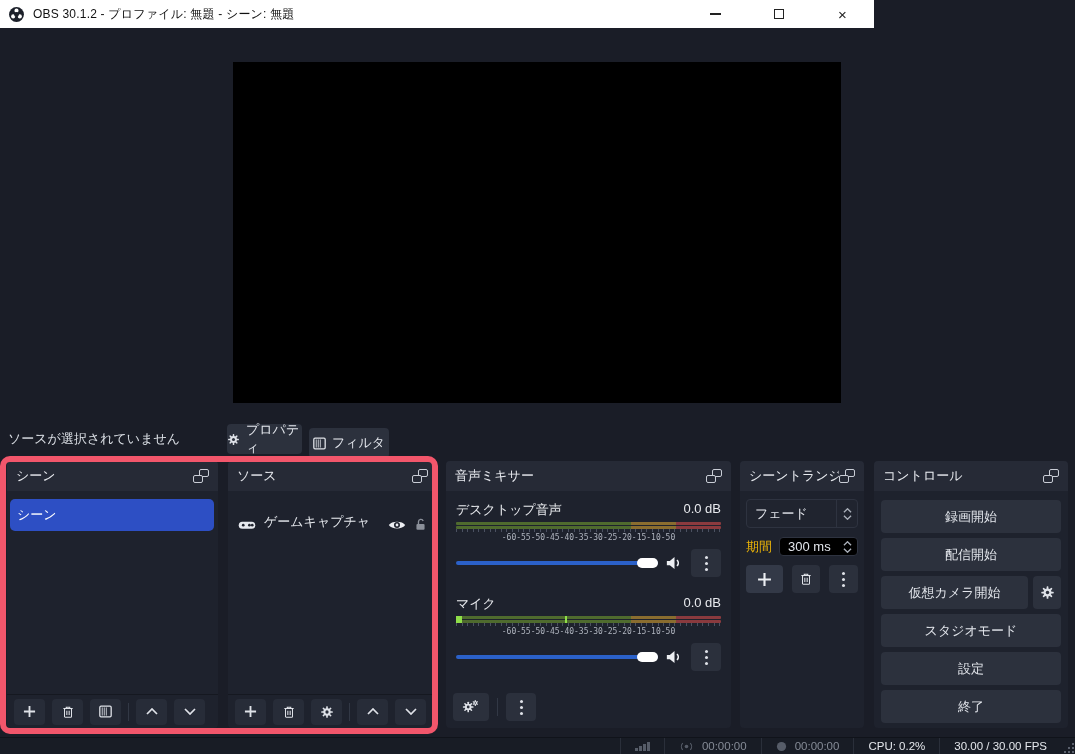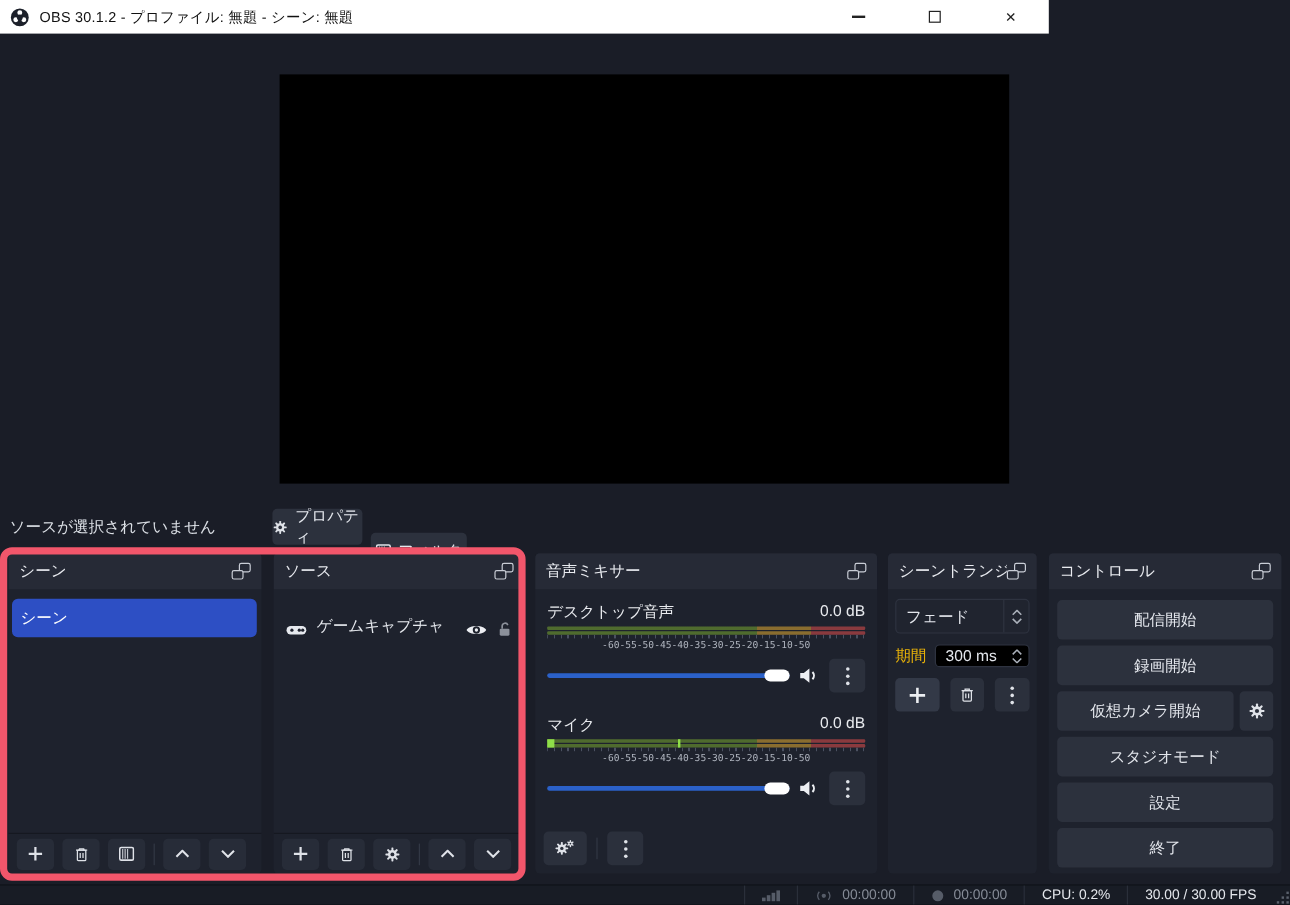--- a/index.html
+++ b/index.html
@@ -22,21 +22,21 @@
 
   
   .canvas { position:absolute; left:233px; top:62px; width:608px; height:341px; background:#000; }
 
   
   .srcbar-status { position:absolute; left:8px; top:424px; height:30px; display:flex; align-items:center;
     color:#dce0e6; font-size:13px; }
   .btn { background:#2c313d; border-radius:4px; color:#e3e6ec; font-size:13px;
     display:flex; align-items:center; justify-content:center; gap:6px; }
   .props-btn { position:absolute; left:227px; top:424px; width:75px; height:30px; }
-  .filters-btn { position:absolute; left:309px; top:444px; width:80px; height:30px; }
+  .filters-btn { position:absolute; left:309px; top:428px; width:80px; height:30px; }
 
   
   .panel { position:absolute; top:461px; height:267px; background:#1e222d; border-radius:4px;
     display:flex; flex-direction:column; overflow:hidden; }
   .panel-header { height:30px; background:#262a36; display:flex; align-items:center;
     padding:0 9px; color:#e9ebf0; font-size:13px; flex:0 0 auto; }
   .panel-header .ptitle { flex:1; white-space:nowrap; overflow:hidden; }
   .popout { width:16px; height:14px; position:relative; flex:0 0 auto; }
   .popout i { position:absolute; border:1.4px solid #c9cdd6; border-radius:2px; display:block; }
   .popout i.back { right:0; top:0; width:10px; height:8px; }
@@ -534,22 +534,22 @@
 
   <div class="panel panel-ctrl">
     <div class="panel-header">
       <span class="ptitle">コントロール</span>
       <span class="popout">
           <i class="back"></i>
           <i class="front"></i>
         </span>
     </div>
     <div class="panel-body ctrl-body">
+      <div class="btn cbtn">録画開始</div>
       <div class="btn cbtn">配信開始</div>
-      <div class="btn cbtn">録画開始</div>
       <div class="vcam-row">
         <div class="btn cbtn">仮想カメラ開始</div>
         <div class="btn vcam-gear">
           <span class="icon">
               <svg width="15" height="15" viewBox="0 0 24 24">
                 <g fill="#dfe2e8">
                   <rect x="10.6" y="2" width="2.8" height="20" rx="1"></rect>
                   <rect x="10.6" y="2" width="2.8" height="20" rx="1" transform="rotate(45 12 12)"></rect>
                   <rect x="10.6" y="2" width="2.8" height="20" rx="1" transform="rotate(90 12 12)"></rect>
                   <rect x="10.6" y="2" width="2.8" height="20" rx="1" transform="rotate(135 12 12)"></rect>

